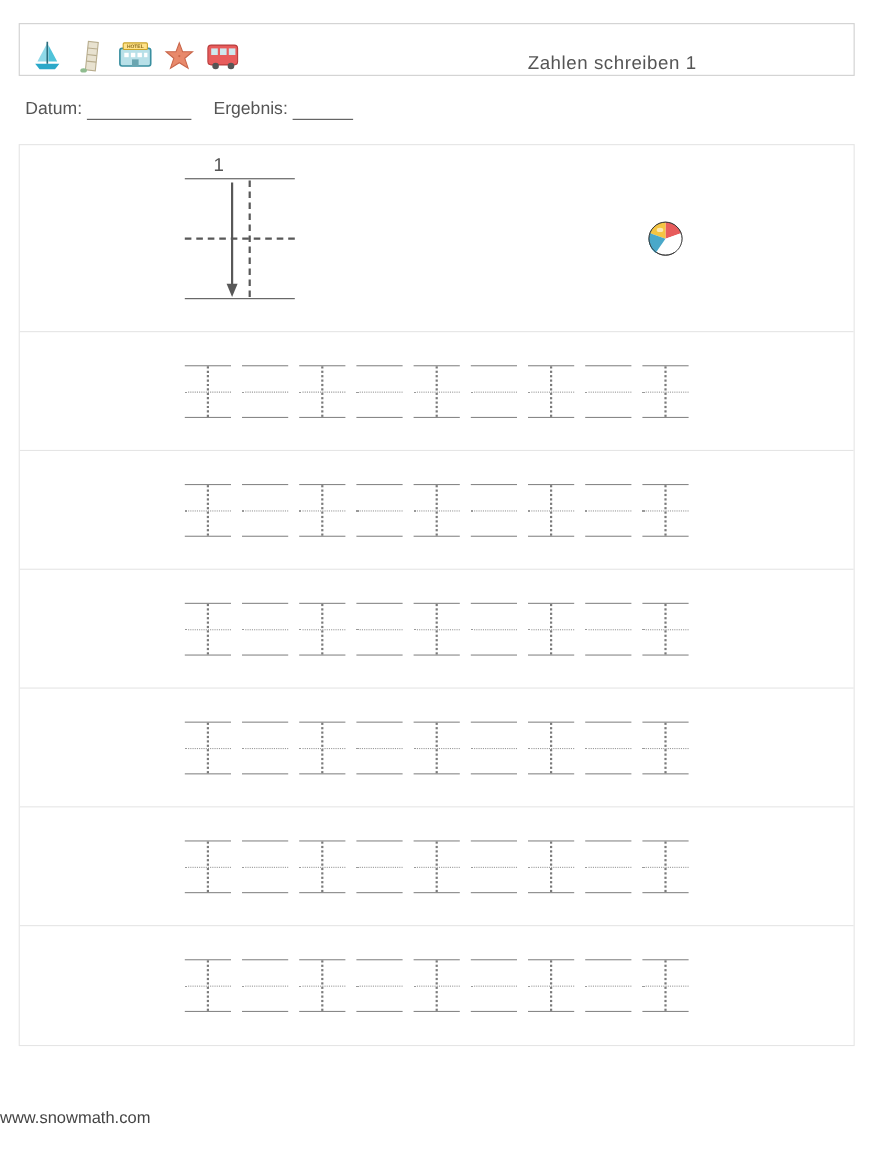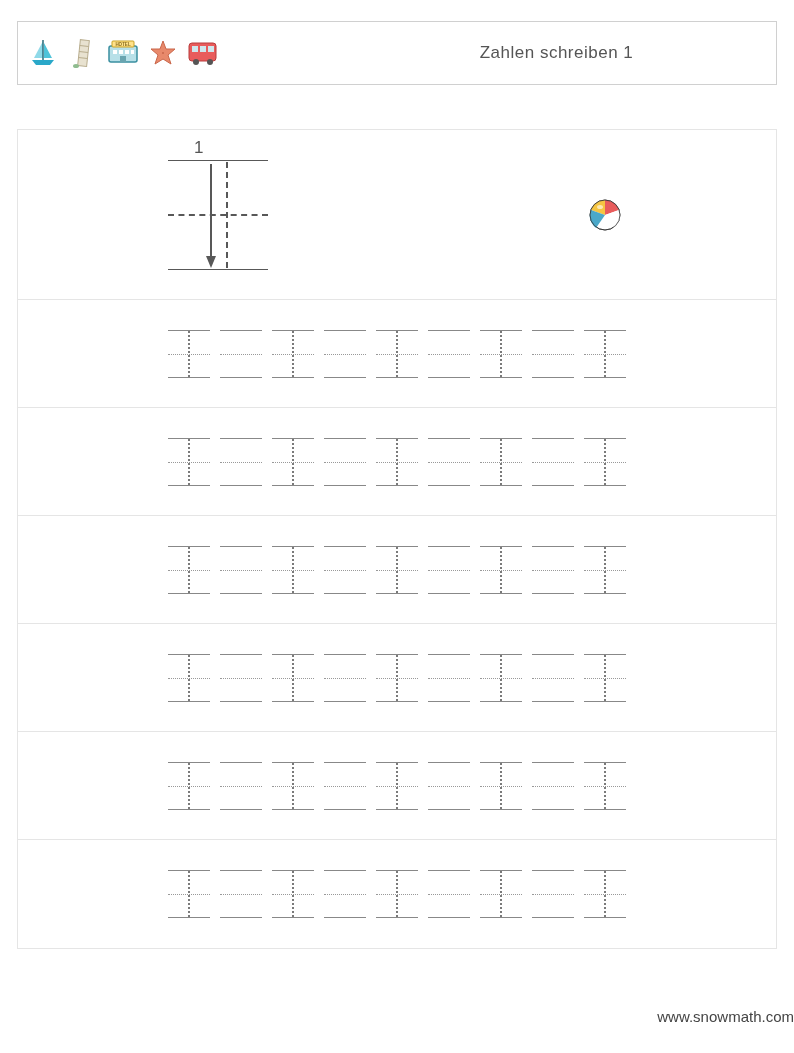--- a/index.html
+++ b/index.html
@@ -8,23 +8,23 @@
     width: 794px;
     height: 1053px;
     background: #ffffff;
     font-family: "Segoe UI", Arial, sans-serif;
     color: #4a4a4a;
     padding: 21px 17px 0 17px;
     position: relative;
   }
   .header-bar {
     border: 1px solid #d0d0d0;
-    height: 64px;
+    height: 48px;
     display: flex;
-    align-items: center;
+    align-items: flex-end;
     padding: 0 8px;
     position: relative;
   }
   .icons-row { display: flex; gap: 6px; align-items: center; }
   .icon-slot { width: 34px; height: 34px; display:flex; align-items:center; justify-content:center; }
   .title {
     position: absolute;
     left: 50%;
     transform: translateX(0);
     right: 60px;
@@ -165,21 +165,21 @@
     position: absolute;
     top: 50%;
     left: 0; right: 0;
     border-top: 1.5px dotted #999;
   }
 
   .footer {
     position: absolute;
     bottom: 28px;
     left: 0; right: 0;
-    text-align: right;
+    text-align: left;
     font-size: 15px;
     color: #444;
   }
 </style>
 </head>
 <body>
 
 <div class="header-bar">
   <div class="icons-row">
     <div class="icon-slot">
@@ -227,20 +227,30 @@
         <rect x="22" y="8" width="6" height="6" fill="#cfe8ee"></rect>
         <circle cx="10" cy="24" r="3" fill="#555"></circle>
         <circle cx="24" cy="24" r="3" fill="#555"></circle>
       </svg>
     </div>
   </div>
   <div class="title">Zahlen schreiben 1</div>
 </div>
 
 <div class="info-row">
+  <div class="info-right">
+    <div>
+      <span>Datum:</span>
+      <span class="blank date"></span>
+    </div>
+    <div>
+      <span>Ergebnis:</span>
+      <span class="blank result"></span>
+    </div>
+  </div>
 </div>
 
 <div class="main-box">
 
   <div class="demo-row">
     <div class="big-one">
       <div class="step-label">1</div>
       <div class="top-line"></div>
       <div class="mid-line"></div>
       <div class="bot-line"></div>

